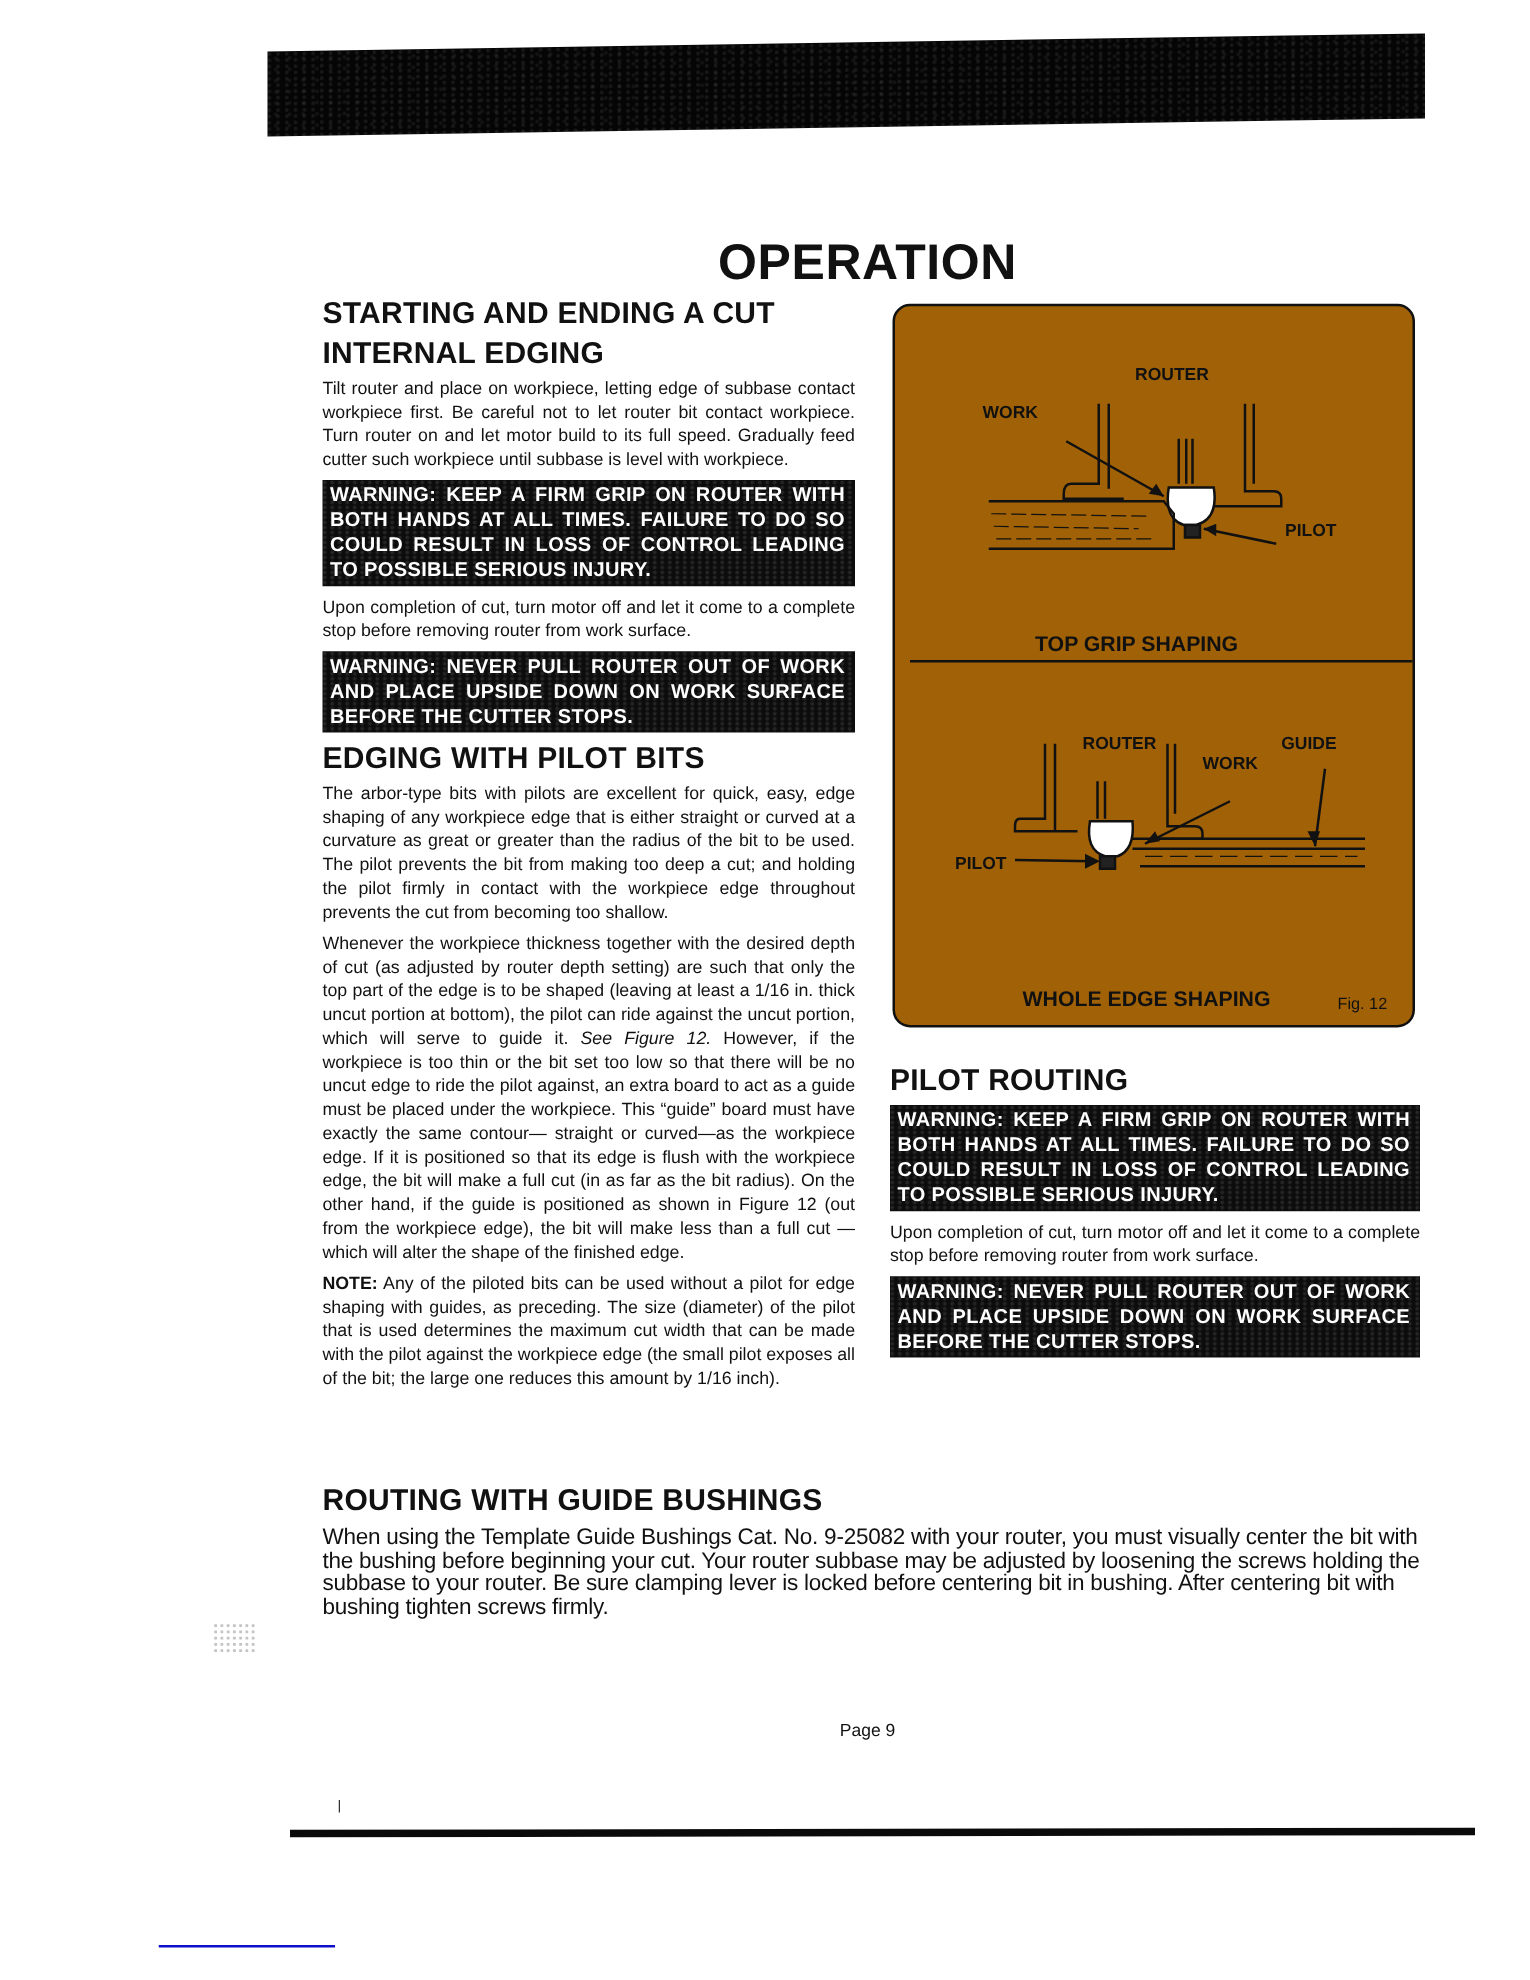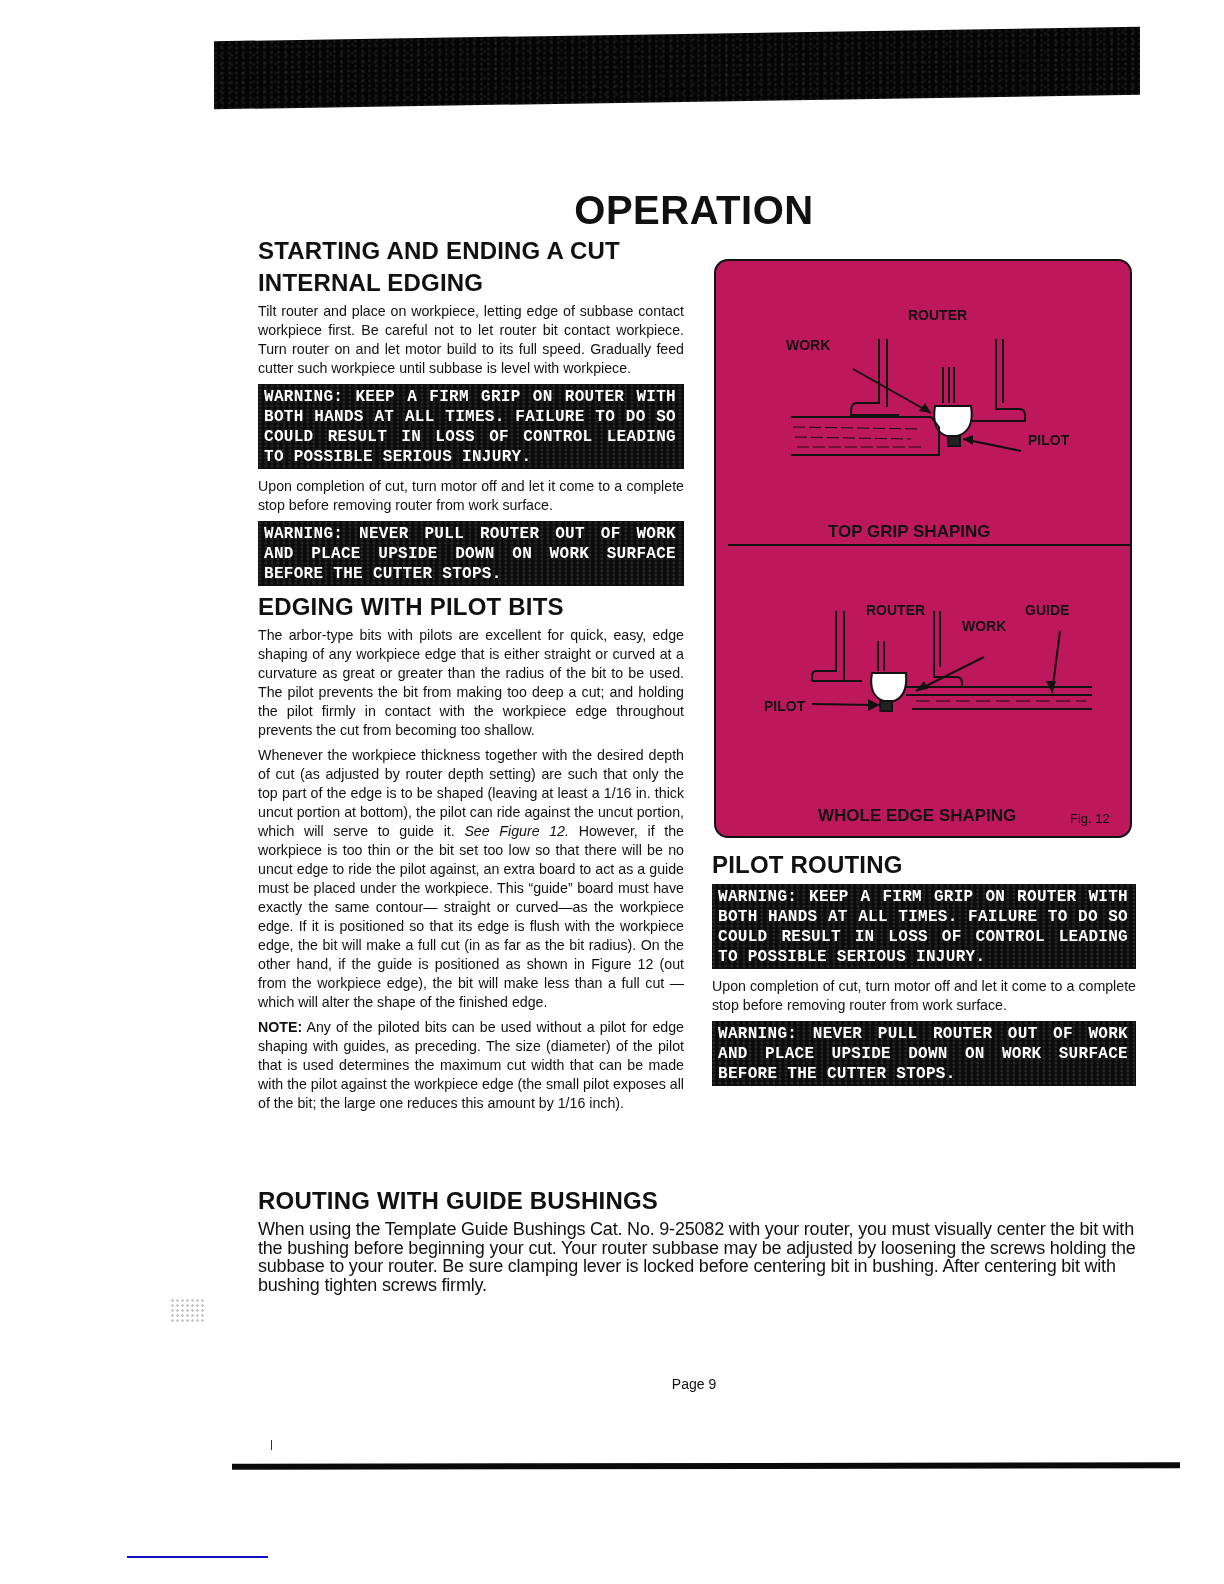--- a/index.html
+++ b/index.html
@@ -32,25 +32,24 @@
     .note-label { font-weight: bold; }
     em { font-style: italic; }
     .warning {
       background:
         radial-gradient(circle at 30% 50%, rgba(255,255,255,0.10) 0 1px, transparent 2px),
         #0c0c0c;
       background-size: 6px 4px, auto;
       color: #ffffff; font-weight: bold; font-size: 16px; line-height: 20px;
       padding: 3px 8px 2px 6px; margin: 6px 0 8px 0; text-align: justify;
       letter-spacing: 0.3px;
-      font-family: Liberation Mono, monospace;
     }
     .figure-box {
       position: absolute; left: 714px; top: 243px; width: 414px; height: 575px;
-      border: 2.5px solid #111; border-radius: 14px; background: #be185d; margin-top: 16px;
+      border: 2.5px solid #111; border-radius: 14px; background: #a16207;
     }
     .fig-label { position: absolute; font-size: 14px; font-weight: bold; color: #111; }
     .fig-caption { position: absolute; font-size: 17px; font-weight: bold; color: #111; }
     .fig-num { position: absolute; font-size: 13px; color: #111; }
     .fig-divider {
       position: absolute; left: 12px; right: 0; top: 283px; height: 2px; background: #111;
     }
     svg.diagram { position: absolute; }
     .bottom-section { position: absolute; left: 258px; top: 1188px; width: 880px; }
     .bottom-section p { font-size: 18px; line-height: 18.5px; text-align: left; letter-spacing: -0.2px; }

